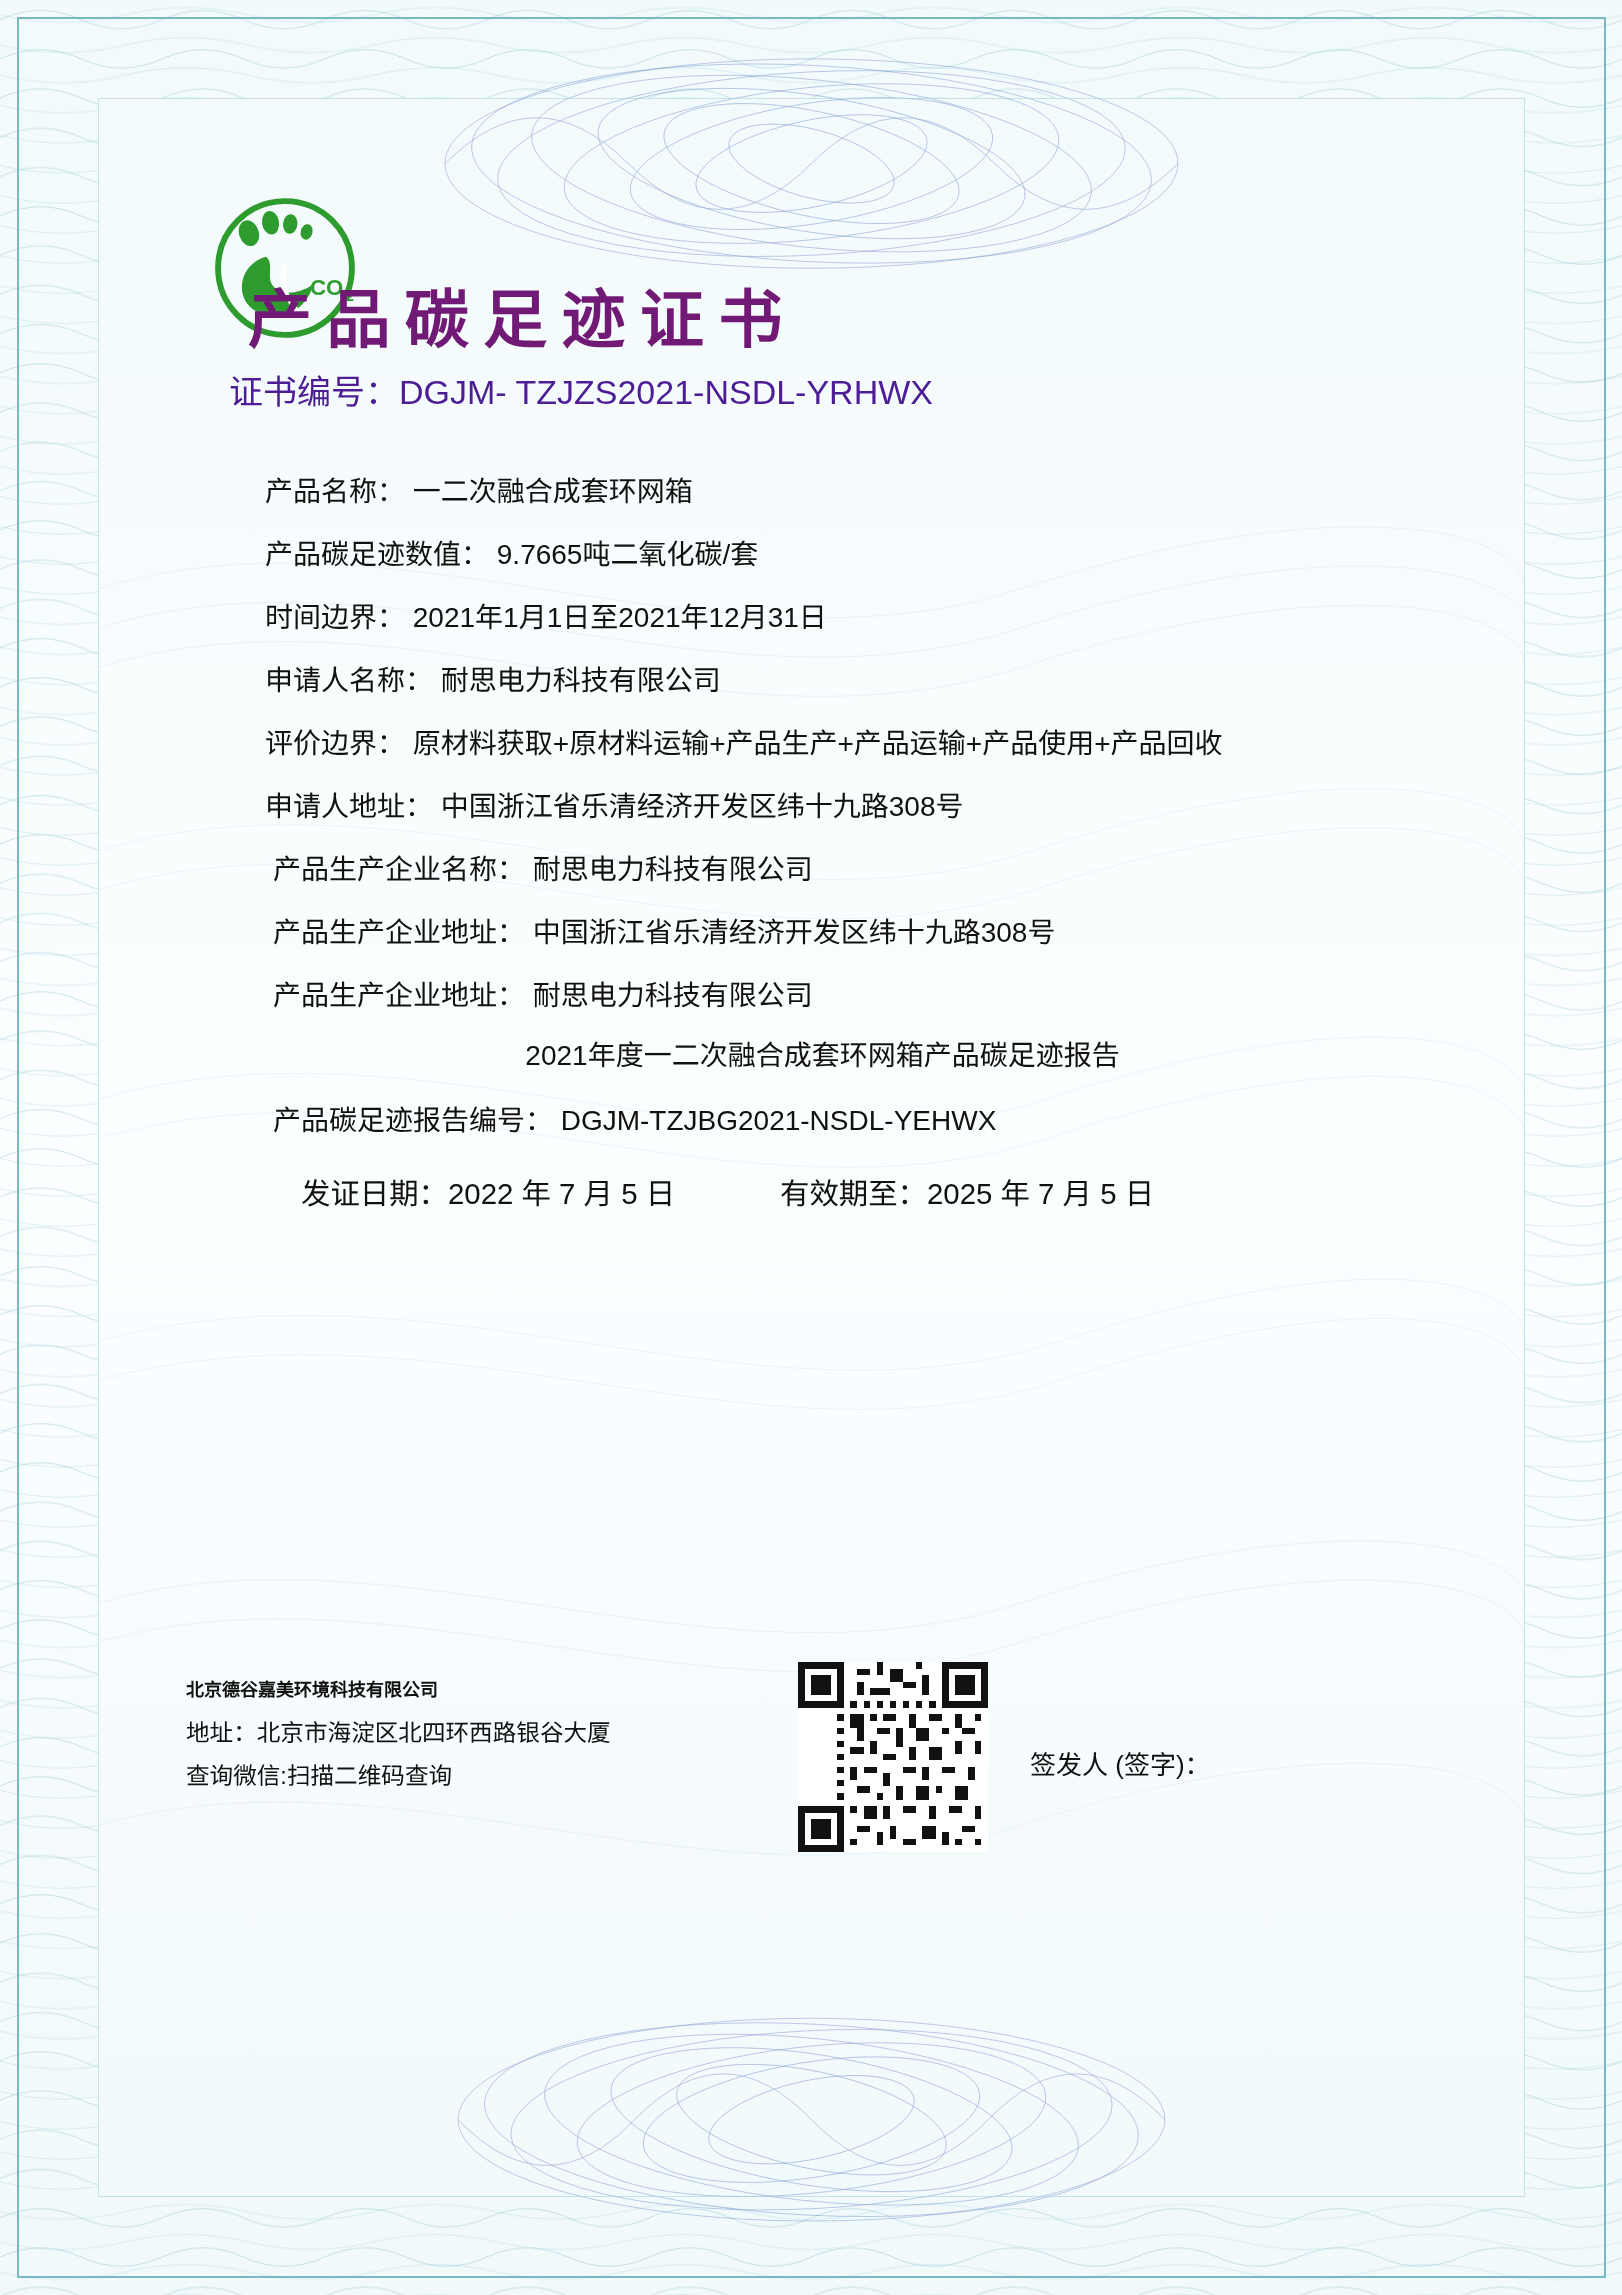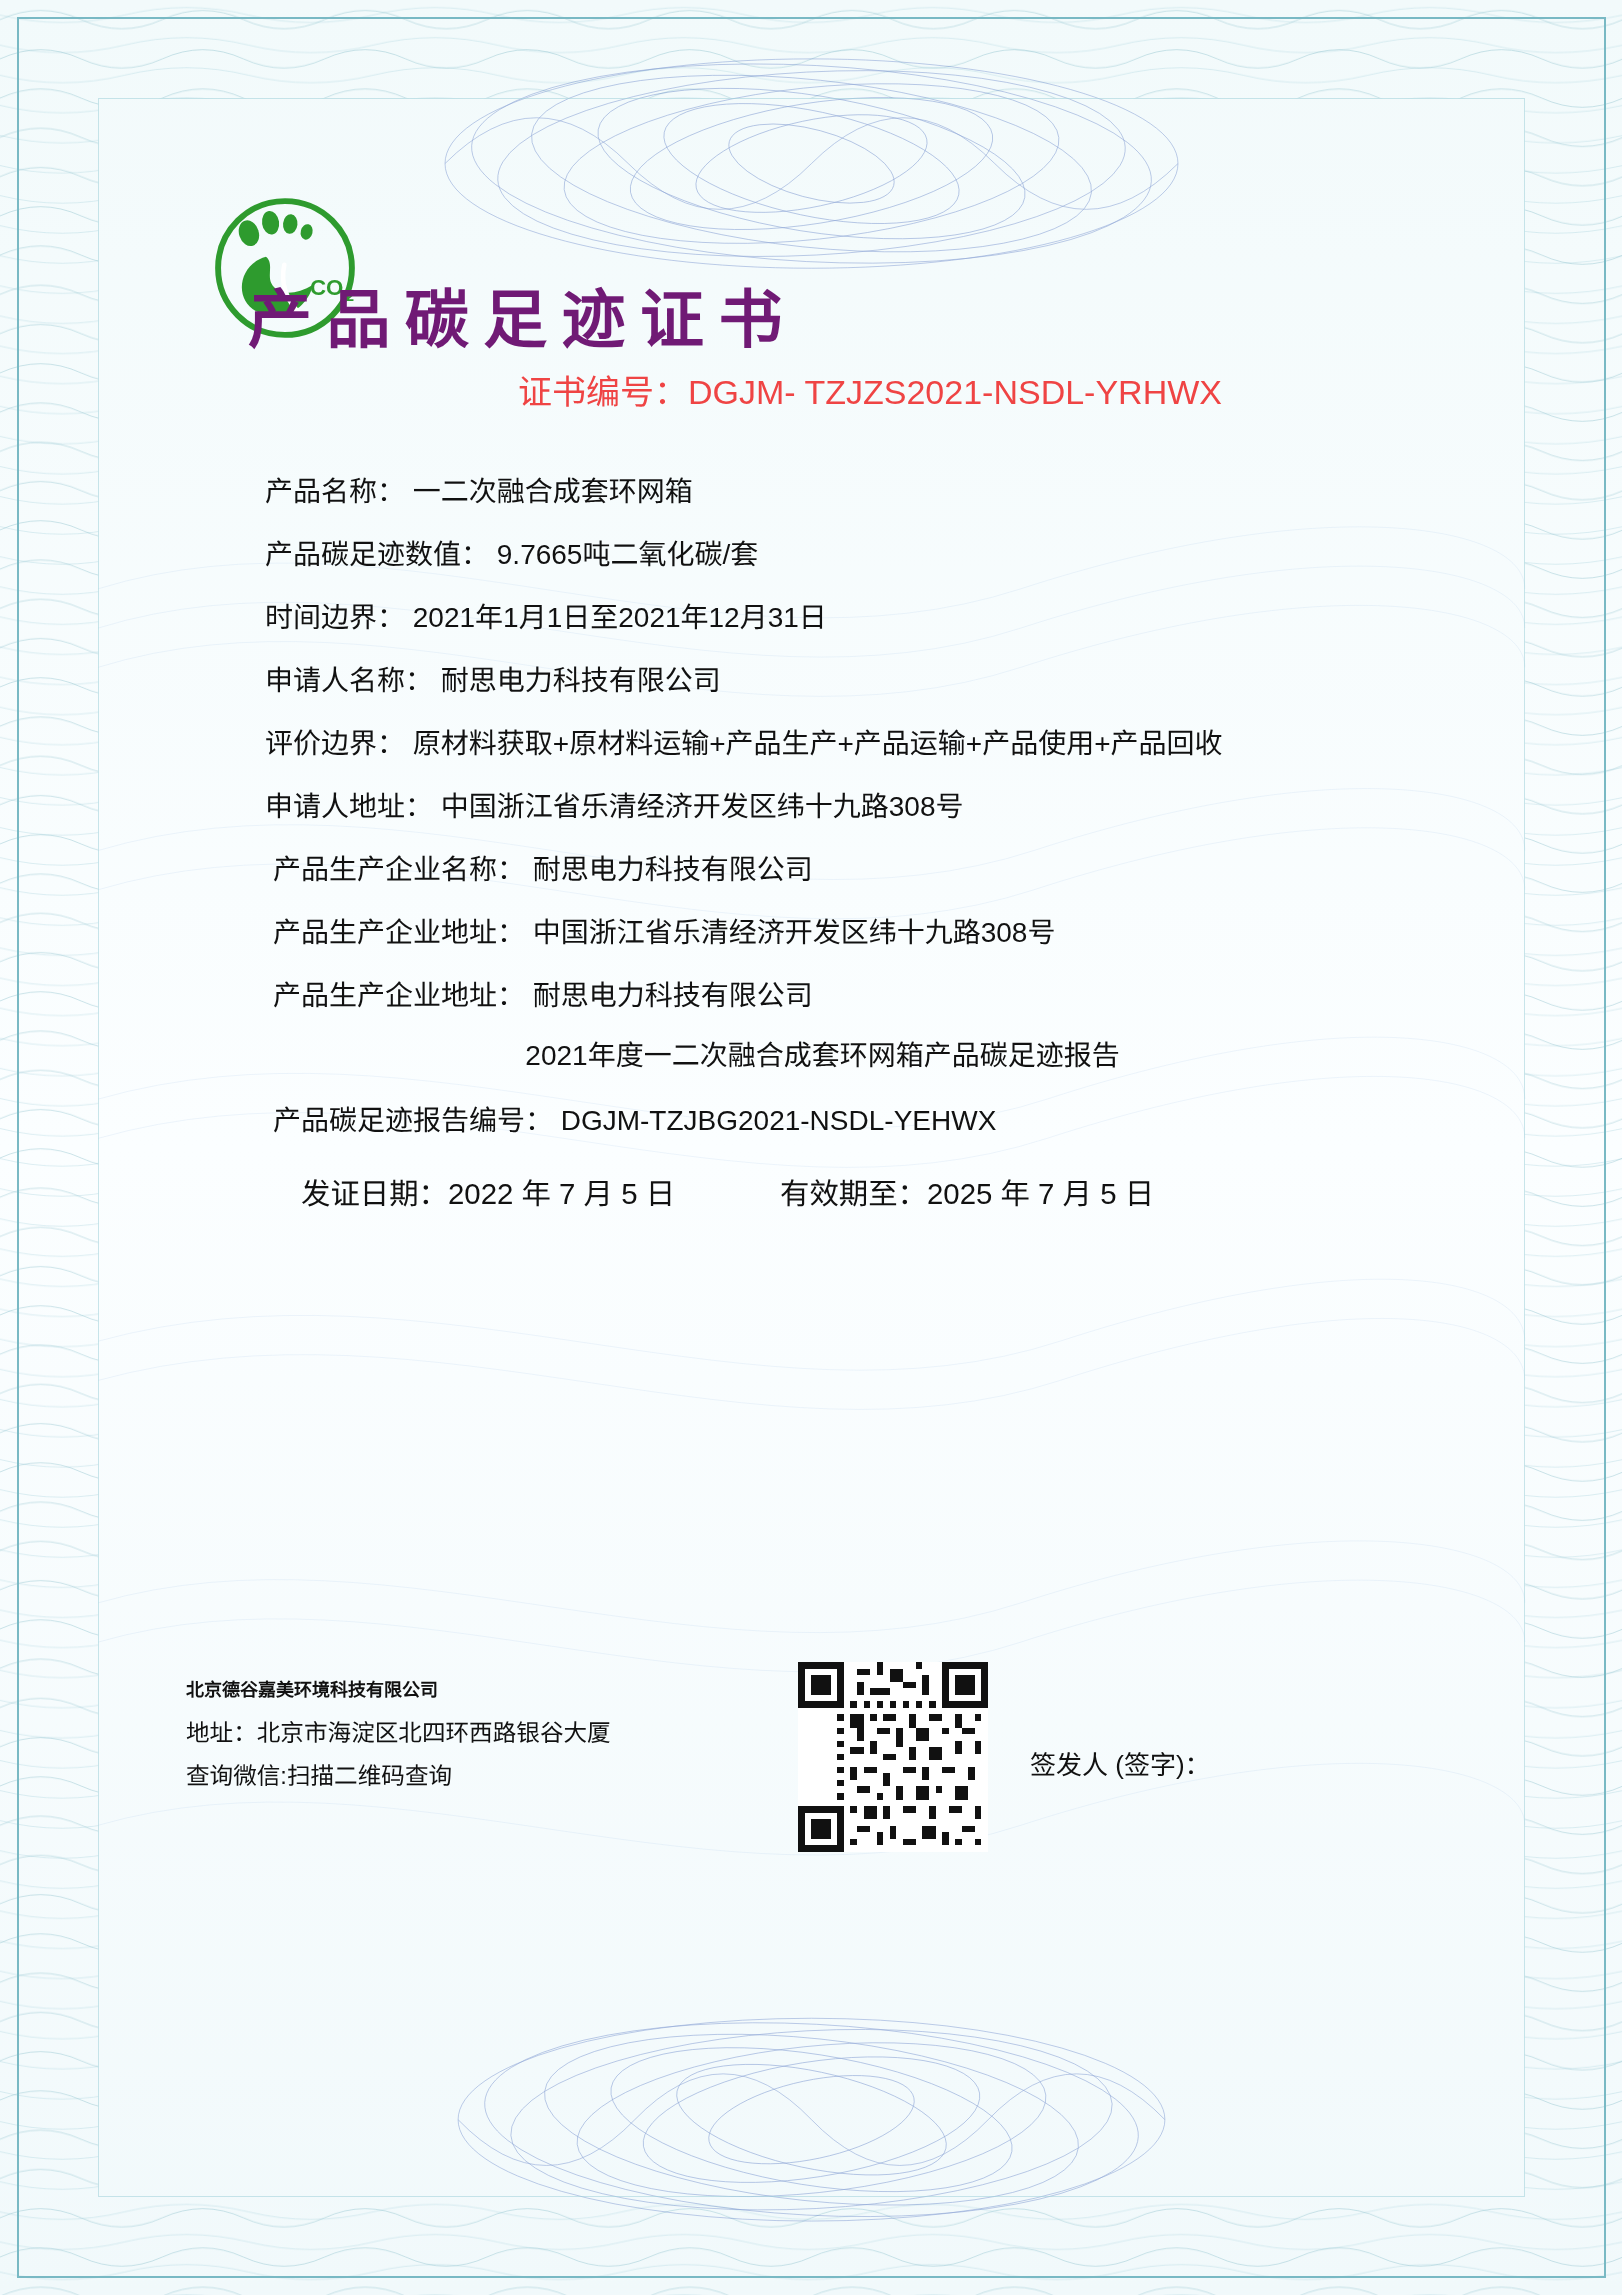--- a/index.html
+++ b/index.html
@@ -73,23 +73,23 @@
     letter-spacing: 14.4px;
     color: #701a75;
     padding-left: 137px;
     box-sizing: border-box;
   }
 
   .cert-no {
     position: absolute;
     left: 0; right: 0;
     top: 254px;
-    text-align: center;
+    text-align: left;
     font-size: 34px;
-    color: #ef4444;
+    color: #4c1d95;
     padding-left: 118px;
     box-sizing: border-box;
   }
 
   .fields {
     position: absolute;
     left: 154px;
     right: 59px;
     top: 367px;
   }

